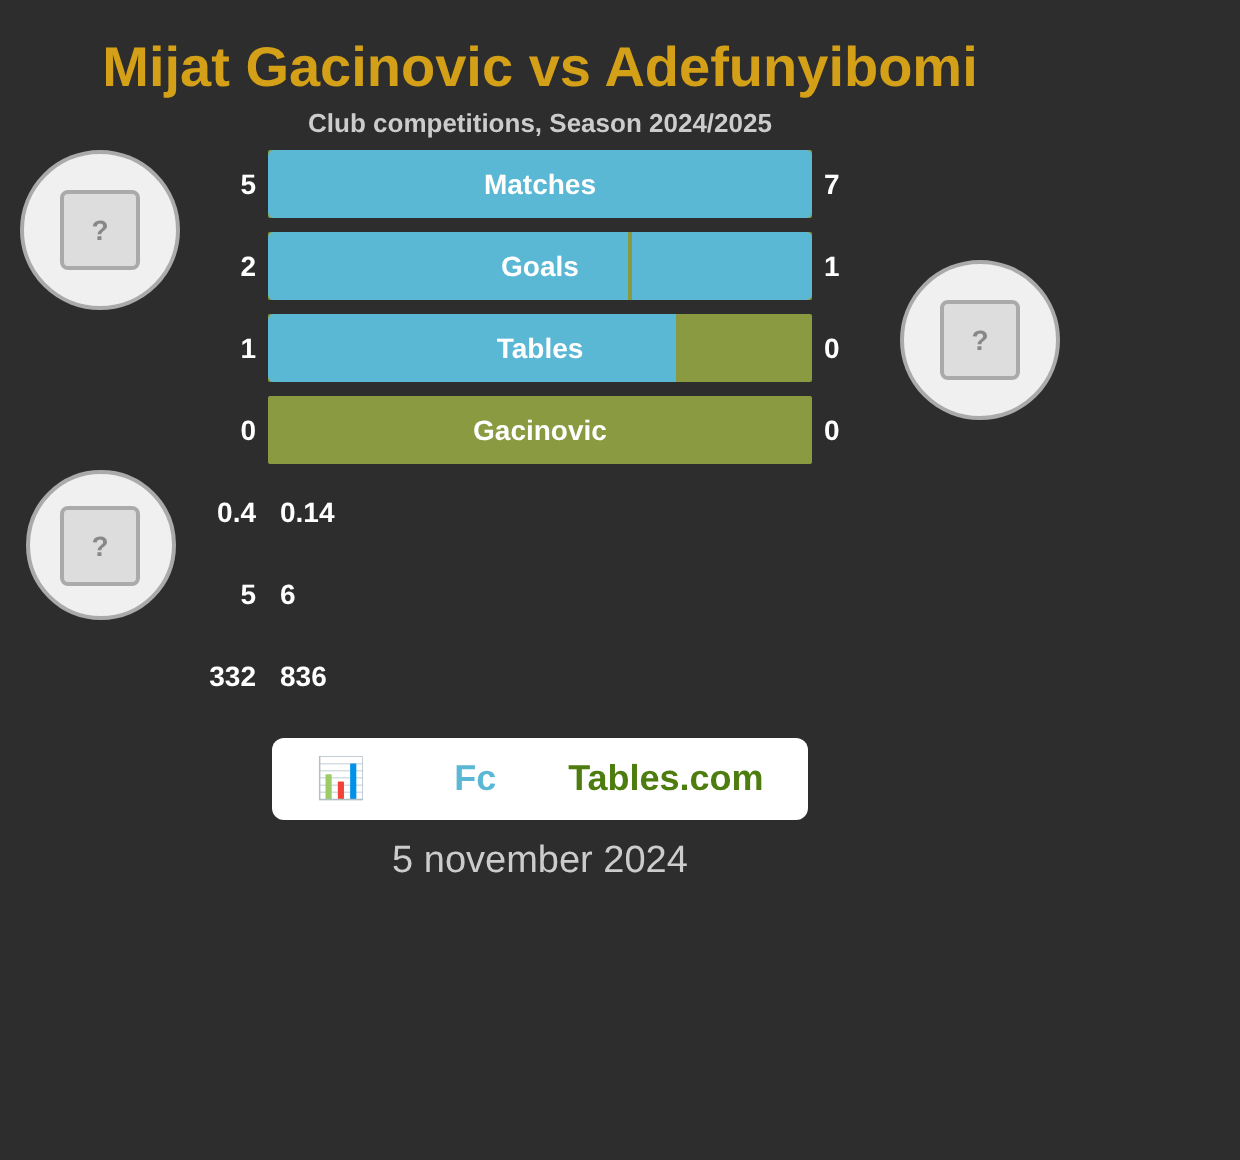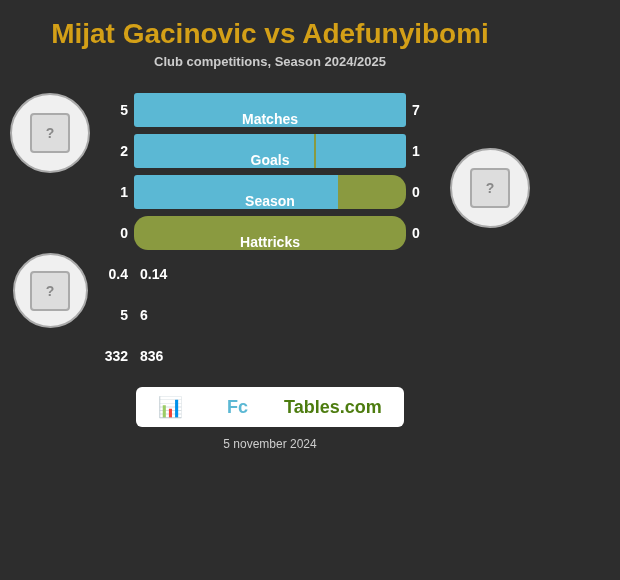--- a/index.html
+++ b/index.html
@@ -23,21 +23,21 @@
       color: #d4a017;
       font-size: 28px;
       font-weight: bold;
       text-align: center;
       margin-bottom: 4px;
     }
     .subtitle {
       color: #ccc;
       font-size: 13px;
       text-align: center;
-      margin-bottom: 24px;
+      margin-bottom: 6px;
       font-weight: bold;
     }
     .stats-area {
       display: flex;
       flex-direction: row;
       align-items: flex-start;
       width: 100%;
       padding: 0 10px;
     }
     .avatars-left {
@@ -100,23 +100,23 @@
       display: flex;
       flex-direction: row;
       align-items: center;
       height: 34px;
       position: relative;
     }
     .bar-bg {
       flex: 1;
       height: 34px;
       background: #8a9a40;
-      border-radius: 14px;
-      display: flex;
-      align-items: flex-end;
+      border-radius: 1px;
+      display: flex;
+      align-items: center;
       justify-content: center;
       position: relative;
       overflow: visible;
     }
     .bar-label {
       color: #fff;
       font-weight: bold;
       font-size: 14px;
       z-index: 2;
       position: relative;
@@ -173,21 +173,21 @@
       color: #1a3a6b;
       font-size: 18px;
       font-weight: bold;
     }
     .logo-text span {
       color: #5bb8d4;
       margin-left: 36px;
     }
     .date-text {
       color: #ccc;
-      font-size: 12px;
+      font-size: 19px;
       margin-top: 10px;
     }
   </style>
 </head>
 <body>
 
 <div class="container">
   <div class="title">Mijat Gacinovic vs Adefunyibomi</div>
   <div class="subtitle">Club competitions, Season 2024/2025</div>
 
@@ -223,30 +223,30 @@
             <div class="bar-fill-right" style="width: 33%;"></div>
             <div class="bar-label">Goals</div>
           </div>
           <div class="val-right">1</div>
         </div>
         <div class="bar-row">
           <div class="val-left">1</div>
           <div class="bar-bg">
             <div class="bar-fill-left" style="width: 75%;"></div>
             <div class="bar-fill-right" style="width: 0%;"></div>
-            <div class="bar-label">Season</div>
+            <div class="bar-label">Tables</div>
           </div>
           <div class="val-right">0</div>
         </div>
         <div class="bar-row">
           <div class="val-left">0</div>
           <div class="bar-bg">
             <div class="bar-fill-left" style="width: 0%;"></div>
             <div class="bar-fill-right" style="width: 0%;"></div>
-            <div class="bar-label">Hattricks</div>
+            <div class="bar-label">Gacinovic</div>
           </div>
           <div class="val-right">0</div>
         </div>
         <div class="bar-row">
           <div class="val-left">0.4</div>
           <div class="val-right">0.14</div>
         </div>
         <div class="bar-row">
           <div class="val-left">5</div>
           <div class="val-right">6</div>

